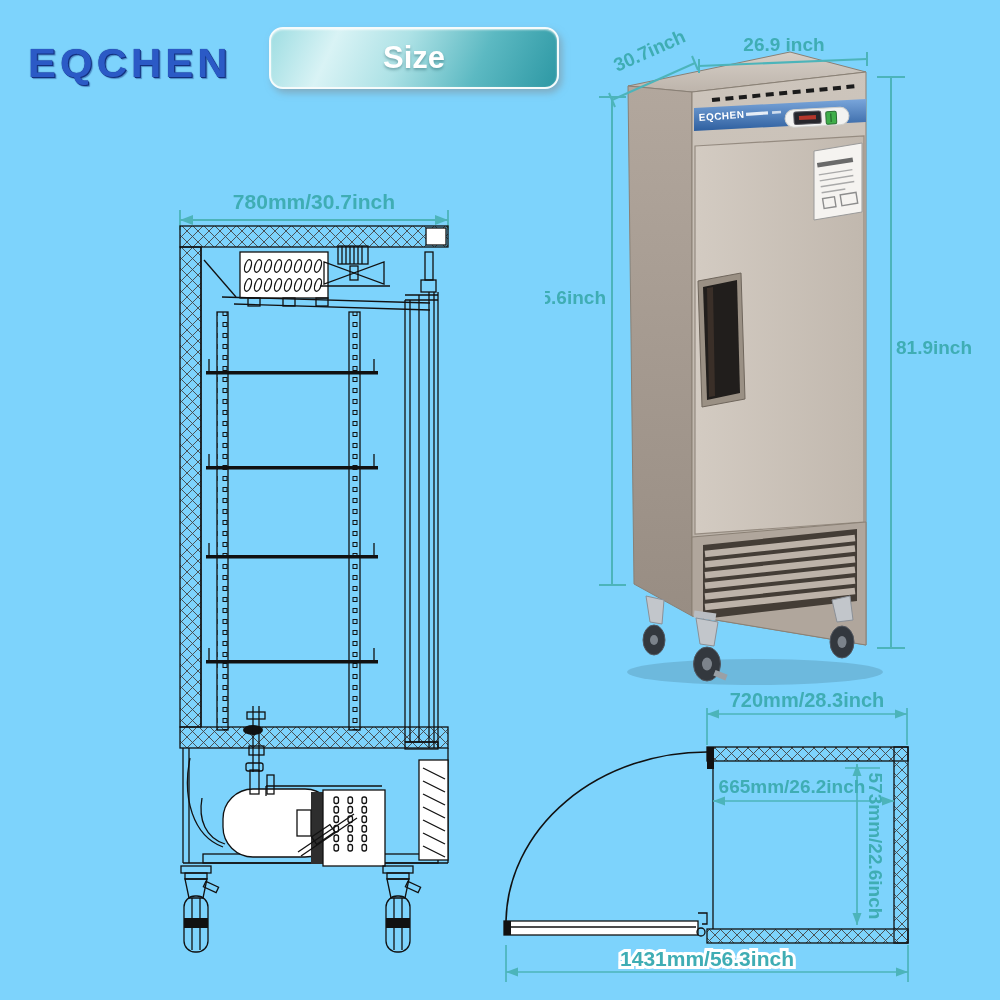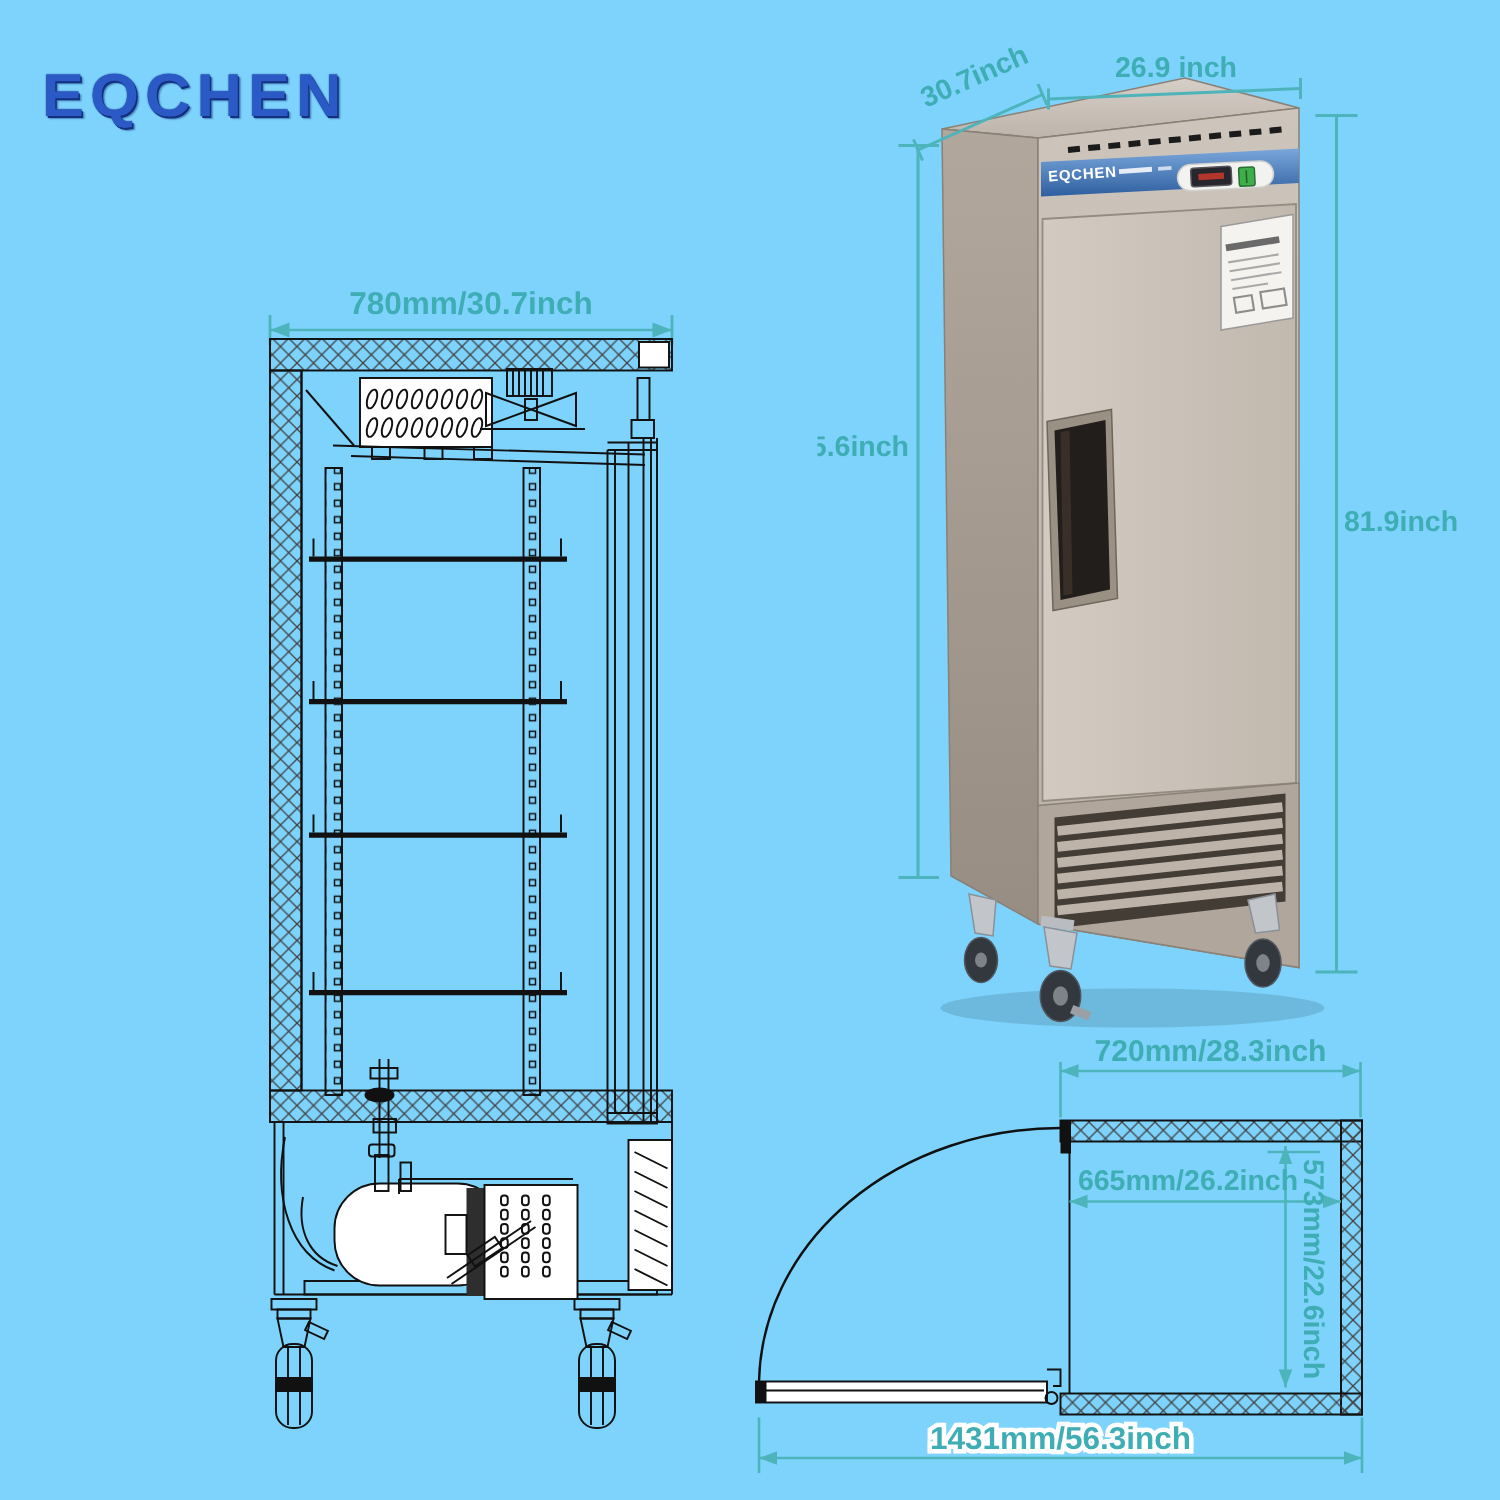--- a/index.html
+++ b/index.html
@@ -21,20 +21,23 @@
   svg text{font-family:"Liberation Sans", sans-serif;font-weight:bold;}
   .dimtxt{fill:#3fadb4;}
 </style>
 </head>
 <body>
 
 <div class="stage">
 
   <div class="abs logo">EQCHEN</div>
 
+  <div class="abs badge">
+    <span>Size</span>
+  </div>
 
   <svg class="abs" style="left:545px;top:25px" width="435" height="680" viewBox="545 25 435 680">
     <defs>
       <linearGradient id="gSide" x1="0" y1="0" x2="0" y2="1">
         <stop offset="0" stop-color="#b2a79d"></stop>
           <stop offset="1" stop-color="#988d83"></stop>
       </linearGradient>
       <linearGradient id="gTop" x1="0" y1="0" x2="0" y2="1">
         <stop offset="0" stop-color="#d6cfc7"></stop>
           <stop offset="1" stop-color="#bdb4ab"></stop>

